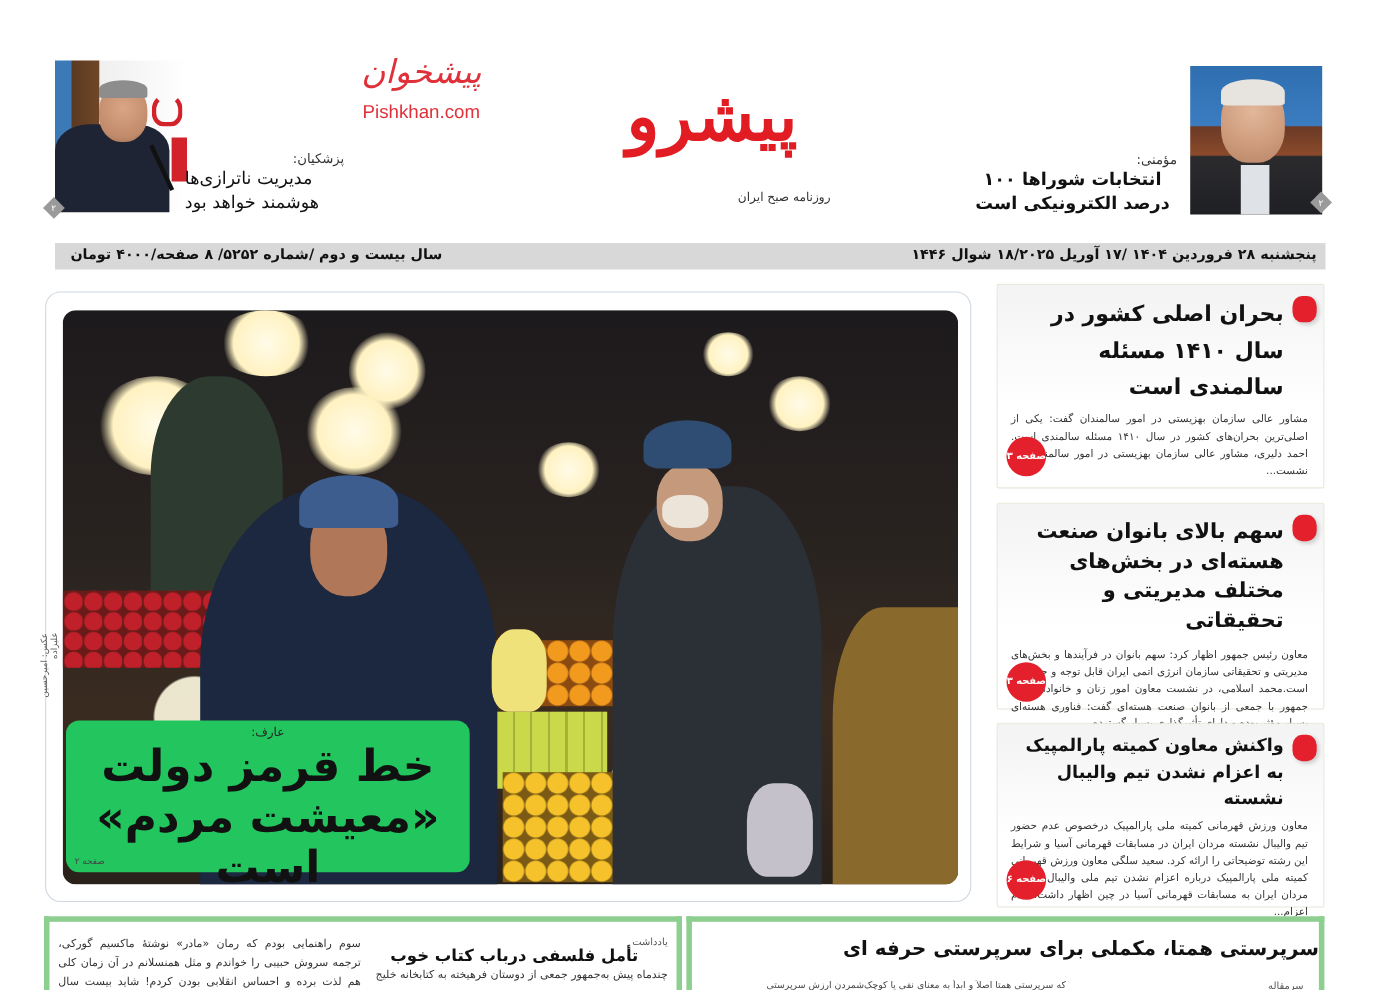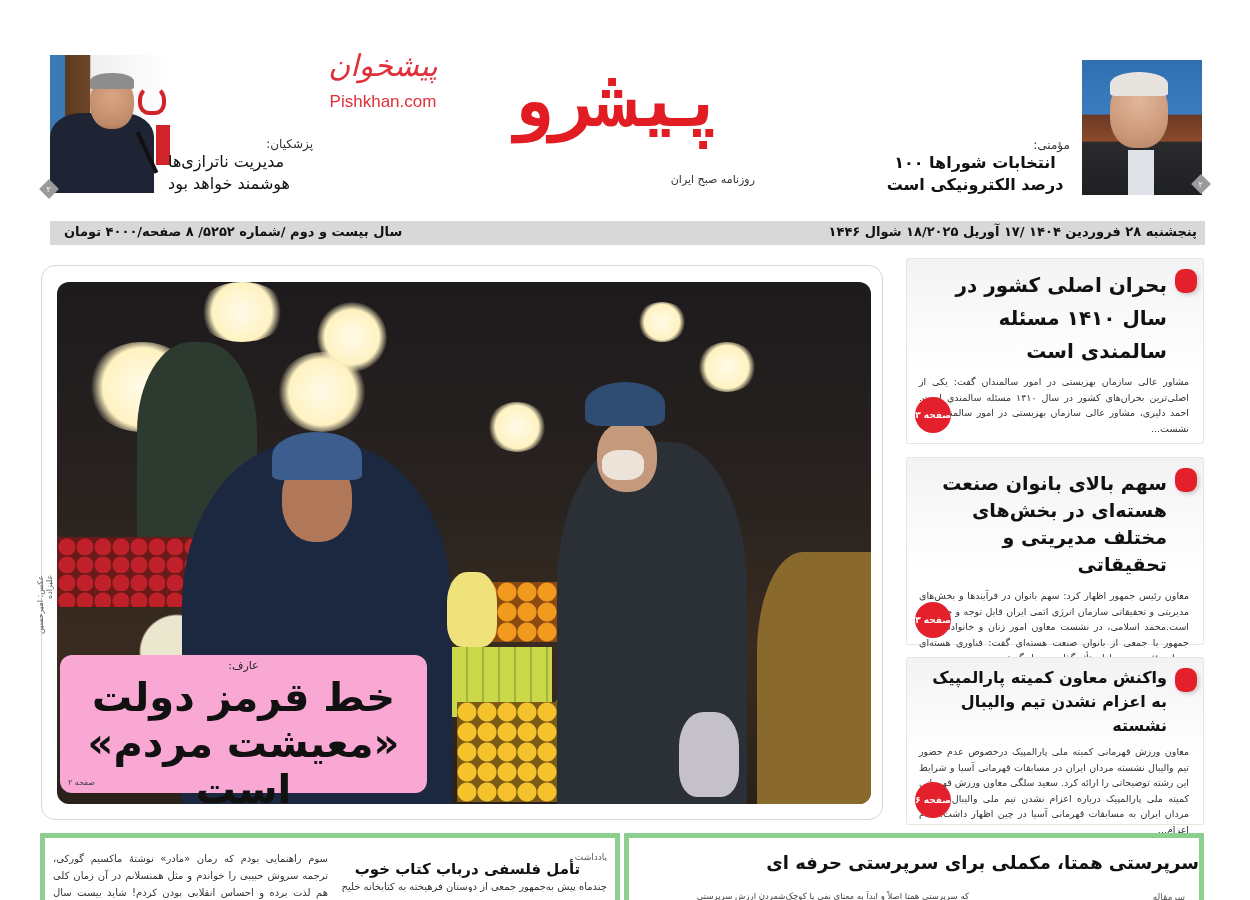--- a/index.html
+++ b/index.html
@@ -54,22 +54,22 @@
     position: absolute; right: 70px; top: 96px; width: 140px; text-align: left;
     font-size: 16px; font-weight: normal; line-height: 22px; color: #111;
   }
 
   .pishkhan-logo { position: absolute; left: 318px; top: 28px; width: 130px; height: 95px; text-align: center; }
   .pishkhan-logo .fa { font-family: "DejaVu Serif", serif; color: #e0303a; font-size: 30px; font-style: italic; line-height: 56px; display: block; margin-top: 10px; }
   .pishkhan-logo .en { font-family: "Liberation Sans", sans-serif; direction: ltr; color: #e0303a; font-size: 17px; display: block; margin-top: -2px; }
 
   .main-logo { position: absolute; left: 535px; top: 30px; width: 200px; height: 170px; }
   .main-logo .word {
-    position: absolute; right: 10px; top: 12px; font-family: Liberation Mono, monospace; font-weight: bold;
-    font-size: 72px; color: #e21c23; line-height: 130px; letter-spacing: -4px;
+    position: absolute; right: 10px; top: 12px; font-family: Liberation Sans, sans-serif; font-weight: bold;
+    font-size: 62px; color: #e21c23; line-height: 130px; letter-spacing: -4px;
   }
   .main-logo .tagline { position: absolute; right: -20px; bottom: 14px; font-size: 11px; color: #333; }
 
   .dateline {
     position: absolute; top: 221px; left: 50px; width: 1155px; height: 24px; background: #d8d8d8;
   }
   .dateline .right { position: absolute; right: 8px; top: 3px; font-size: 13px; font-weight: bold; color: #111; }
   .dateline .left { position: absolute; left: 14px; top: 3px; font-size: 13px; font-weight: bold; color: #111; }
 
   
@@ -106,21 +106,21 @@
   .main-photo .bag { position: absolute; left: 390px; top: 290px; width: 50px; height: 75px; border-radius: 40% 40% 30% 30%; background: #f0e27a; }
   .main-photo .bag2 { position: absolute; left: 622px; top: 430px; width: 60px; height: 85px; border-radius: 40% 40% 30% 30%; background: rgba(235,230,240,0.8); }
 
   .photo-credit {
     position: absolute; left: 36px; top: 575px; width: 16px; height: 80px;
     writing-mode: vertical-rl; transform: rotate(180deg); font-size: 8px; color: #555;
   }
 
   .headline-box {
     position: absolute; left: 60px; top: 655px; width: 367px; height: 138px;
-    background: #f9a8d4; border-radius: 12px; text-align: center;
+    background: #22c55e; border-radius: 12px; text-align: center;
   }
   .headline-box .kicker { font-size: 11px; color: #222; margin-top: 4px; }
   .headline-box .line1 { font-size: 40px; font-weight: bold; line-height: 46px; color: #111; margin-top: 2px; }
   .headline-box .line2 { font-size: 40px; font-weight: bold; line-height: 46px; color: #111; }
   .headline-box .pageref { position: absolute; left: 8px; bottom: 6px; font-size: 8px; color: #444; }
 
   
   .news-card {
     position: absolute; right: 46px; width: 298px; background: linear-gradient(180deg, #f3f3f3 0%, #ffffff 60%);
     border: 1px solid #e3ead9; border-radius: 2px;

